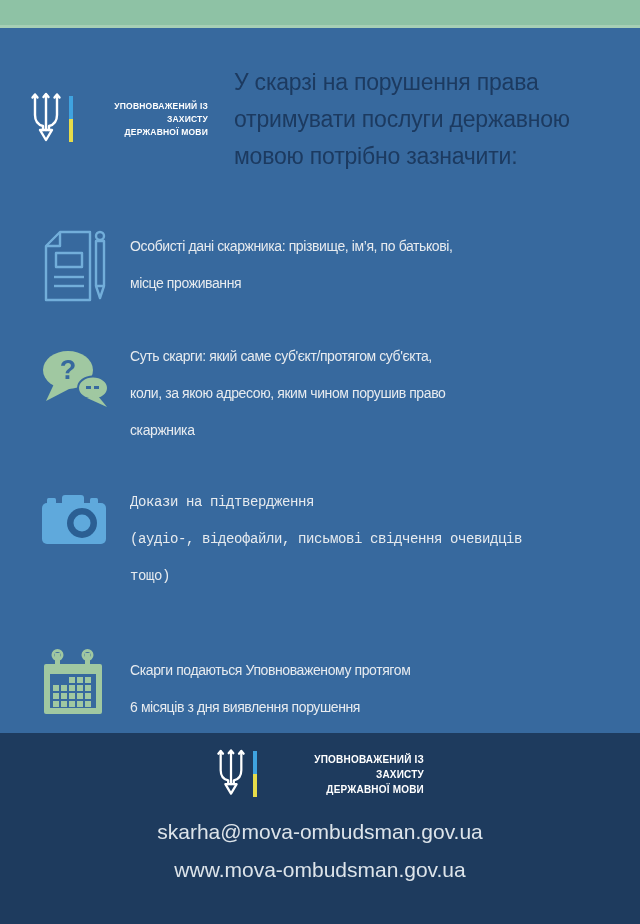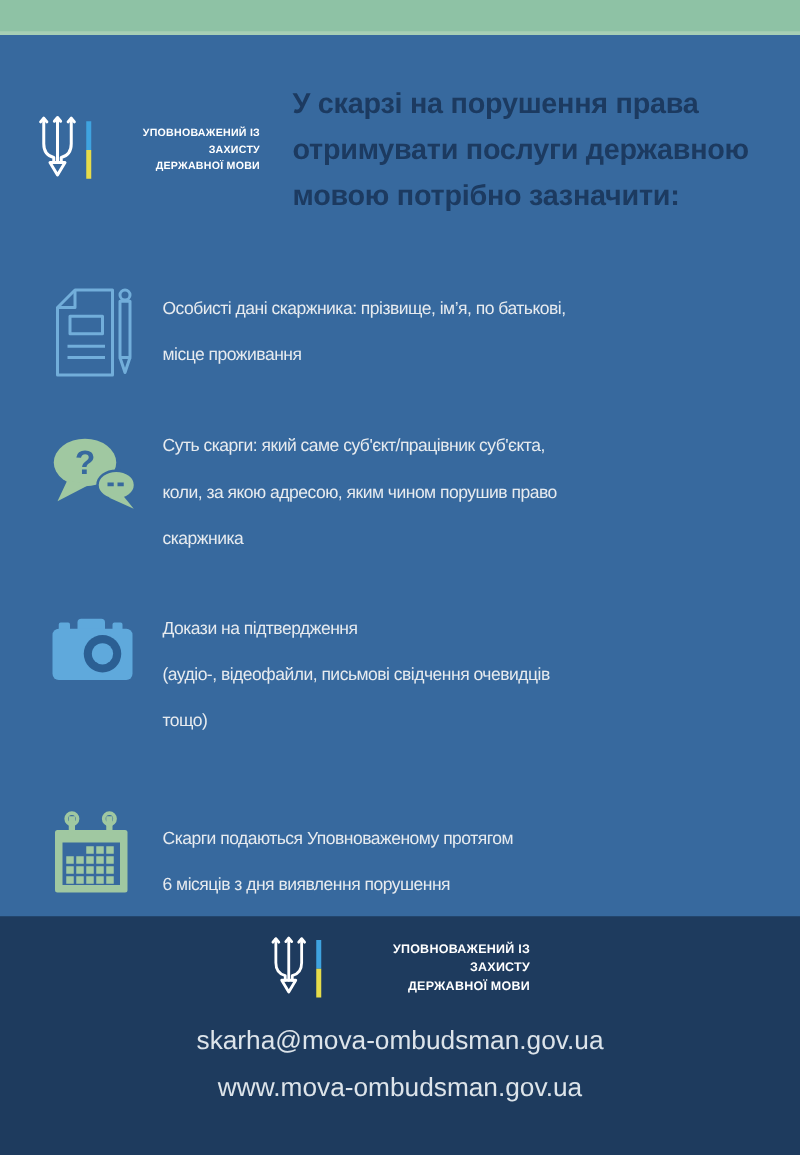--- a/index.html
+++ b/index.html
@@ -18,33 +18,33 @@
   .logo .flag-bar .blue{flex:1;background:#3fa3e0;}
   .logo .flag-bar .yellow{flex:1;background:#e6dc4a;}
   .org-name{color:#ffffff;font-weight:bold;text-align:right;}
   .logo-top{position:absolute;left:30px;top:92px;}
   .logo-top .org-name{width:128px;font-size:8.5px;line-height:13px;letter-spacing:.2px;}
   .logo-footer{justify-content:center;margin-top:15px;}
   .logo-footer .org-name{width:160px;font-size:10px;line-height:15px;letter-spacing:.2px;}
   
   .title{
     position:absolute;left:234px;top:64px;margin:0;
-    font-size:23px;font-weight:bold;color:#1c3a60;
+    font-size:23px;font-weight:normal;color:#1c3a60;
     line-height:37px;white-space:pre-line;letter-spacing:-0.2px;
   }
   
   .item{position:absolute;left:40px;width:592px;display:flex;}
   .item-icon{width:90px;flex:none;}
   .item-text{
     font-size:14px;line-height:37px;color:#e7ebef;
     white-space:pre-line;letter-spacing:-0.4px;margin:0;
   }
   .item1{top:228px;}
   .item2{top:338px;}.item2 .item-icon svg{margin-top:8px;}
-  .item3{top:482px;}.item3 .item-icon svg{margin-top:10px;}.item3 .item-text{margin-top:2px;}
+  .item3{top:482px;font-family:Liberation Mono, monospace;}.item3 .item-icon svg{margin-top:10px;}.item3 .item-text{margin-top:2px;}
   .item4{top:642px;}.item4 .item-icon svg{margin-top:6px;margin-left:2px;}.item4 .item-text{margin-top:10px;}
   
   .footer{
     position:absolute;left:0;top:733px;width:640px;height:191px;
     background:#1e3b5e;
   }
   .contact{
     margin-top:13px;text-align:center;
     font-size:21px;line-height:38px;color:#dde4ea;
   }
@@ -108,21 +108,21 @@
       <svg width="70" height="62" viewBox="0 0 70 62">
         <ellipse cx="28" cy="24" rx="25" ry="19" fill="#a0c8a1"></ellipse>
         <path d="M14 38 L6 55 L31 42 Z" fill="#a0c8a1"></path>
         <text x="28" y="33" font-size="27" font-weight="bold" fill="#37699e" text-anchor="middle" font-family="Liberation Sans, sans-serif">?</text>
         <ellipse cx="53" cy="42" rx="15" ry="11.5" fill="#a0c8a1" stroke="#37699e" stroke-width="2"></ellipse>
         <path d="M58 50 L67 61 L47 52 Z" fill="#a0c8a1"></path>
         <rect x="46" y="40" width="5" height="3" fill="#37699e"></rect>
         <rect x="54" y="40" width="5" height="3" fill="#37699e"></rect>
       </svg>
     </div>
-    <p class="item-text">Суть скарги: який саме суб'єкт/працівник суб'єкта,
+    <p class="item-text">Суть скарги: який саме суб'єкт/протягом суб'єкта,
 коли, за якою адресою, яким чином порушив право
 скаржника</p>
   </div>
 
   <div class="item item3">
     <div class="item-icon">
       <svg width="68" height="54" viewBox="0 0 68 54">
         <rect x="7" y="6" width="9" height="7" rx="1.5" fill="#5fa9dc"></rect>
         <rect x="50" y="6" width="8" height="7" rx="1.5" fill="#5fa9dc"></rect>
         <rect x="22" y="3" width="22" height="11" rx="3" fill="#5fa9dc"></rect>

